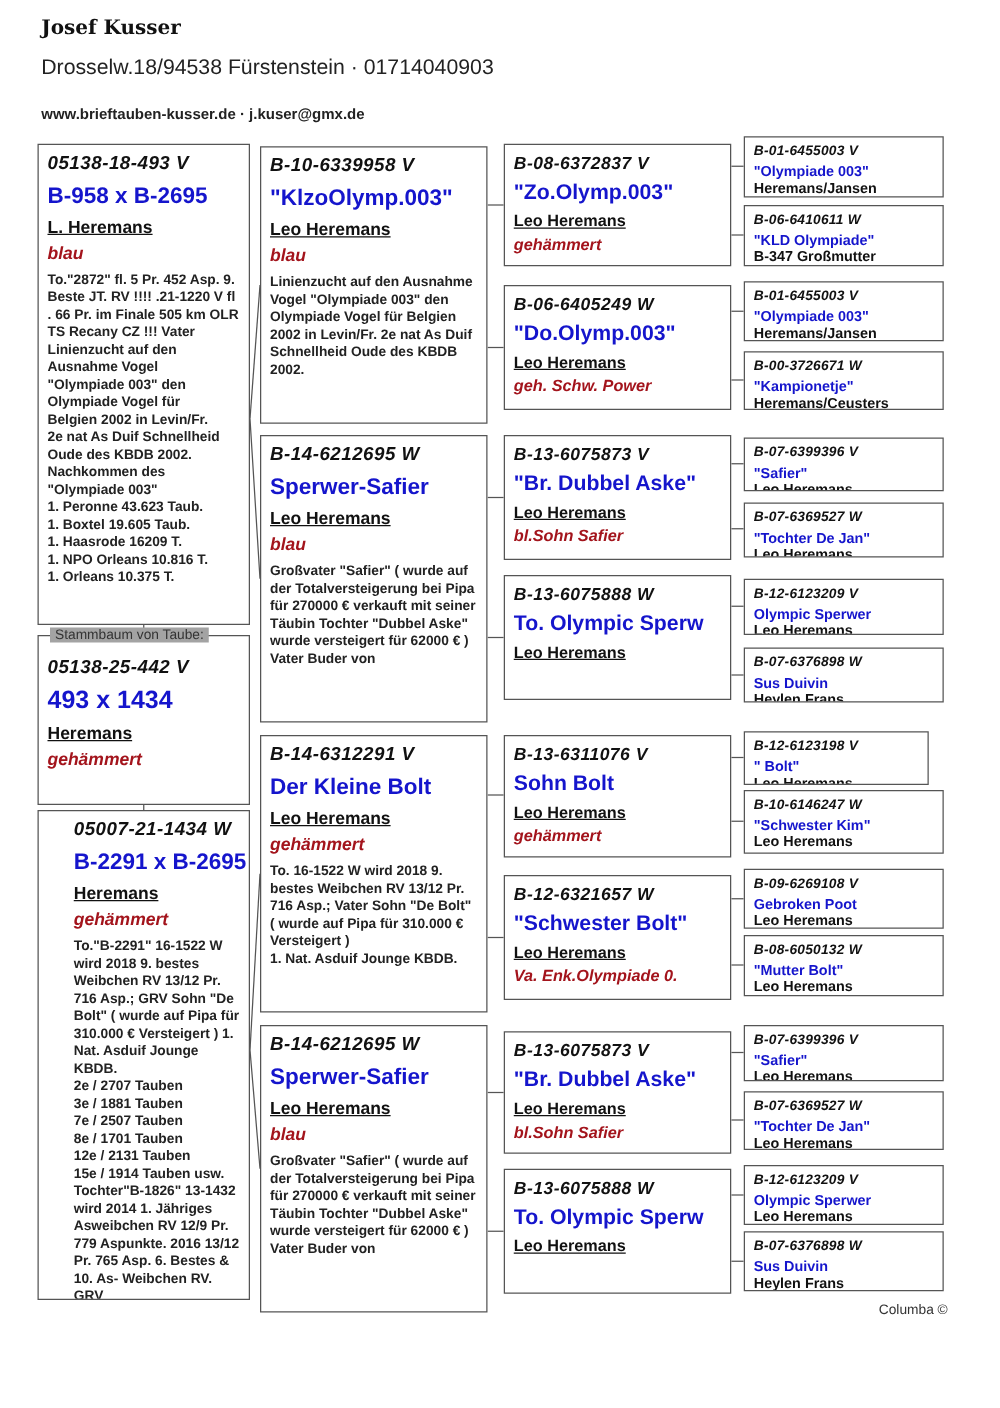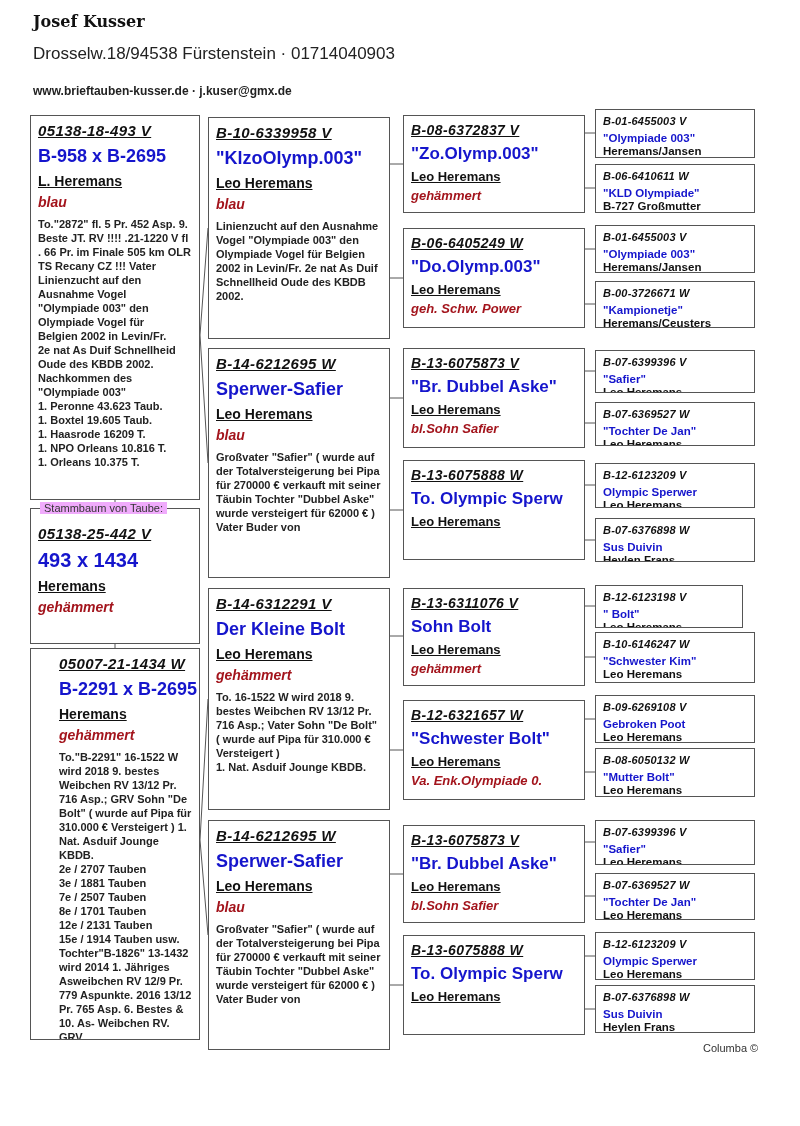--- a/index.html
+++ b/index.html
@@ -4,38 +4,38 @@
 <style>
   html,body{margin:0;padding:0;background:#ffffff;}
   body{width:800px;height:1126px;position:relative;font-family:"Liberation Sans",sans-serif;color:#111;}
   .abs{position:absolute;}
   
   .h-name{left:33px;top:12px;font-family:"DejaVu Serif",serif;font-weight:bold;font-size:16px;}
   .h-addr{left:33px;top:44px;font-size:17px;color:#222;}
   .h-web{left:33px;top:84px;font-weight:bold;font-size:12px;color:#222;}
   
   .box{position:absolute;background:#fff;border:1px solid #555;padding:6px 7px;box-sizing:border-box;overflow:hidden;}
-  .ring{font-size:15px;font-weight:bold;font-style:italic;text-decoration:underline;color:#111;letter-spacing:.4px;margin-bottom:7px;white-space:nowrap;}
+  .ring{font-size:15px;font-weight:bold;font-style:italic;color:#111;letter-spacing:.4px;margin-bottom:7px;white-space:nowrap;}
   .bname{font-size:18px;font-weight:bold;color:#1515cc;margin-bottom:6px;white-space:nowrap;}
   .breeder{font-size:14px;font-weight:bold;text-decoration:underline;color:#111;margin-bottom:5px;}
   .colorline{font-size:14px;font-weight:bold;font-style:italic;color:#a3141c;margin-bottom:7px;}
   .btext{font-size:11px;font-weight:bold;color:#222;line-height:14px;white-space:pre-line;}
   
   .mid .ring{font-size:14px;margin-bottom:6px;}
   .mid .bname{font-size:17px;margin-bottom:5px;}
   .mid .breeder{font-size:13px;margin-bottom:4px;}
   .mid .colorline{font-size:13px;margin-bottom:0;}
   
   .tiny{padding:5px 7px;}
   .tiny .ring{font-size:11px;text-decoration:none;letter-spacing:.2px;margin-bottom:5px;}
   .tiny .bname{font-size:11.5px;margin-bottom:1px;}
   .tiny .sub{font-size:11.5px;font-weight:bold;color:#111;white-space:nowrap;}
   
   .subject{position:absolute;left:30px;top:508px;width:170px;height:136px;border:1px solid #555;background:#fff;box-sizing:border-box;padding:16px 7px 6px;}
-  .legend{position:absolute;top:-7px;left:9px;background:#f0abfc;padding:0 4px;font-size:11px;font-weight:normal;color:#333;white-space:nowrap;}
+  .legend{position:absolute;top:-7px;left:9px;background:#a3a3a3;padding:0 4px;font-size:11px;font-weight:normal;color:#333;white-space:nowrap;}
   .wires{position:absolute;left:0;top:0;pointer-events:none;}
   .credit{left:703px;top:1042px;font-size:11px;color:#333;}
 </style>
 </head>
 <body>
 
 <svg class="wires" width="800" height="1126" viewBox="0 0 800 1126">
   <g stroke="#555" stroke-width="1">
     <line x1="115" y1="500" x2="115" y2="508"></line>
     <line x1="115" y1="644" x2="115" y2="648"></line>
@@ -198,21 +198,21 @@
 </div>
 
 <div class="box tiny" style="left:595px;top:109px;width:160px;height:49px;">
   <div class="ring">B-01-6455003 V</div>
   <div class="bname">"Olympiade 003"</div>
   <div class="sub">Heremans/Jansen</div>
 </div>
 <div class="box tiny" style="left:595px;top:164px;width:160px;height:49px;">
   <div class="ring">B-06-6410611 W</div>
   <div class="bname">"KLD Olympiade"</div>
-  <div class="sub">B-727 Großmutter</div>
+  <div class="sub">B-347 Großmutter</div>
 </div>
 <div class="box tiny" style="left:595px;top:225px;width:160px;height:48px;">
   <div class="ring">B-01-6455003 V</div>
   <div class="bname">"Olympiade 003"</div>
   <div class="sub">Heremans/Jansen</div>
 </div>
 <div class="box tiny" style="left:595px;top:281px;width:160px;height:47px;">
   <div class="ring">B-00-3726671 W</div>
   <div class="bname">"Kampionetje"</div>
   <div class="sub">Heremans/Ceusters</div>

